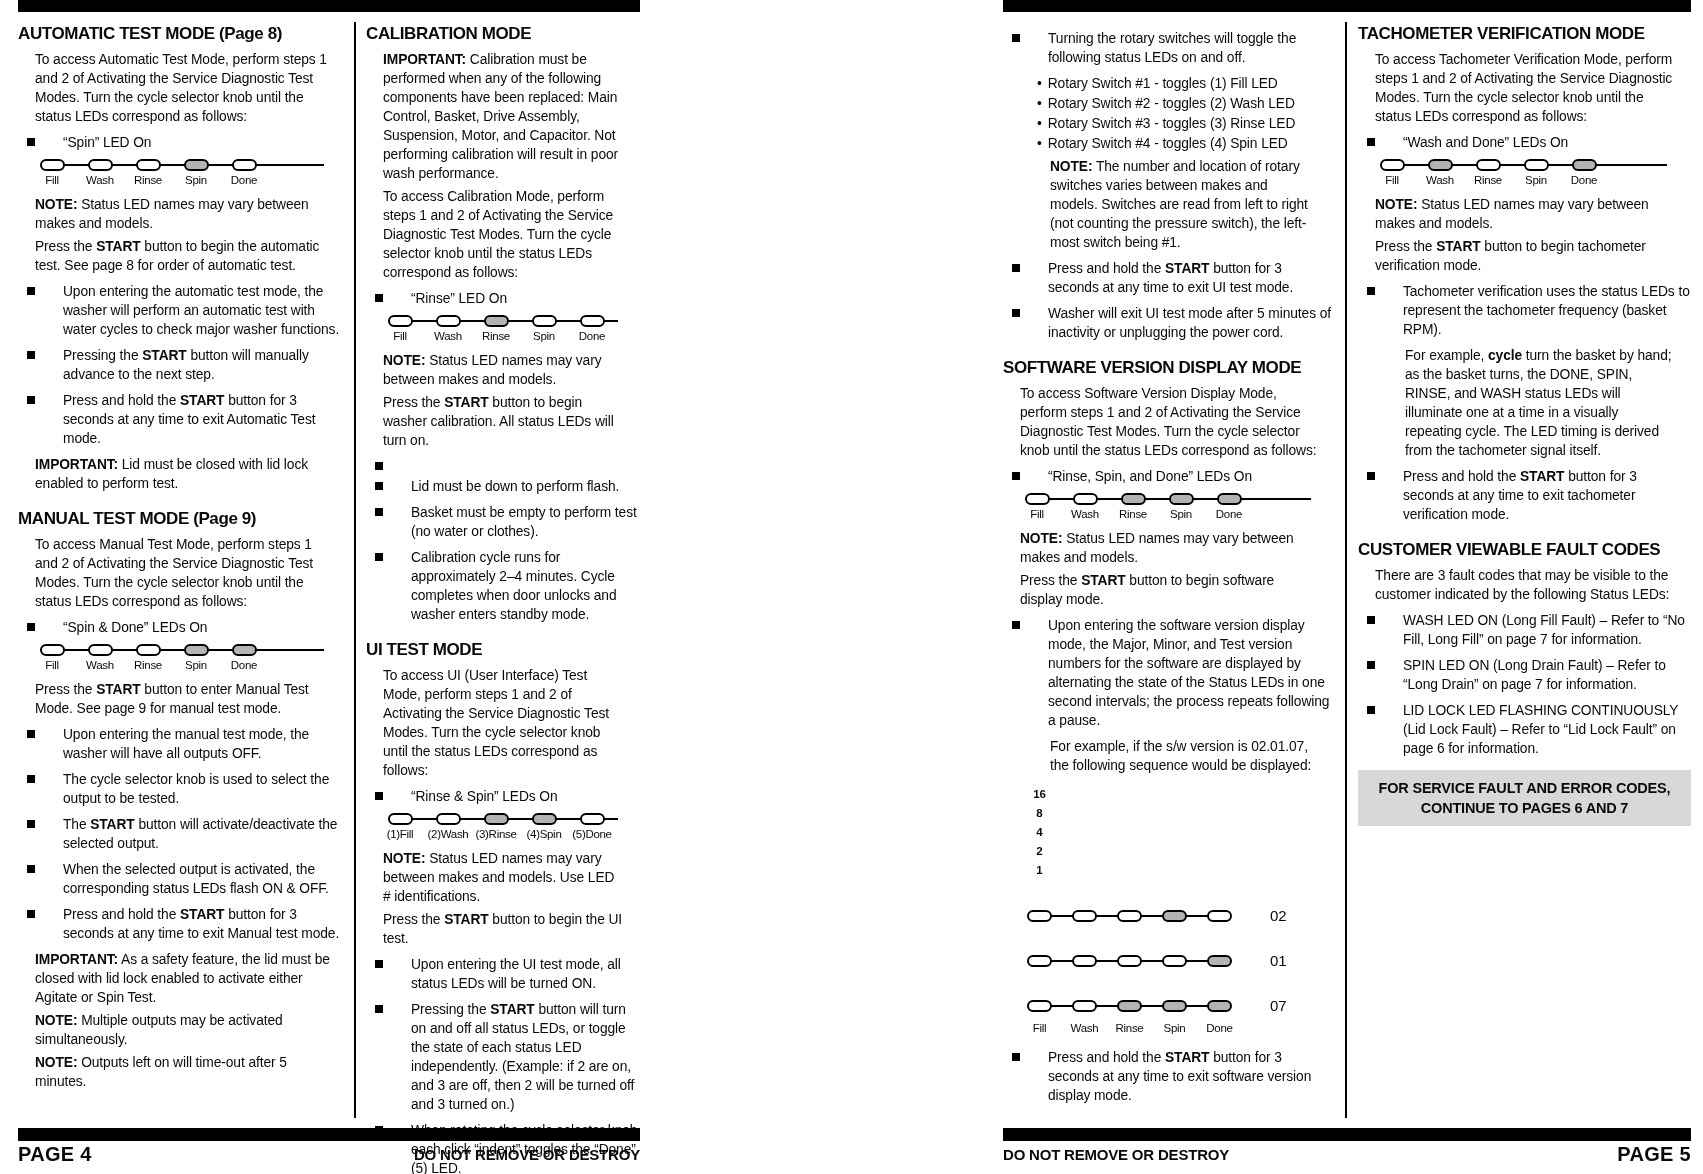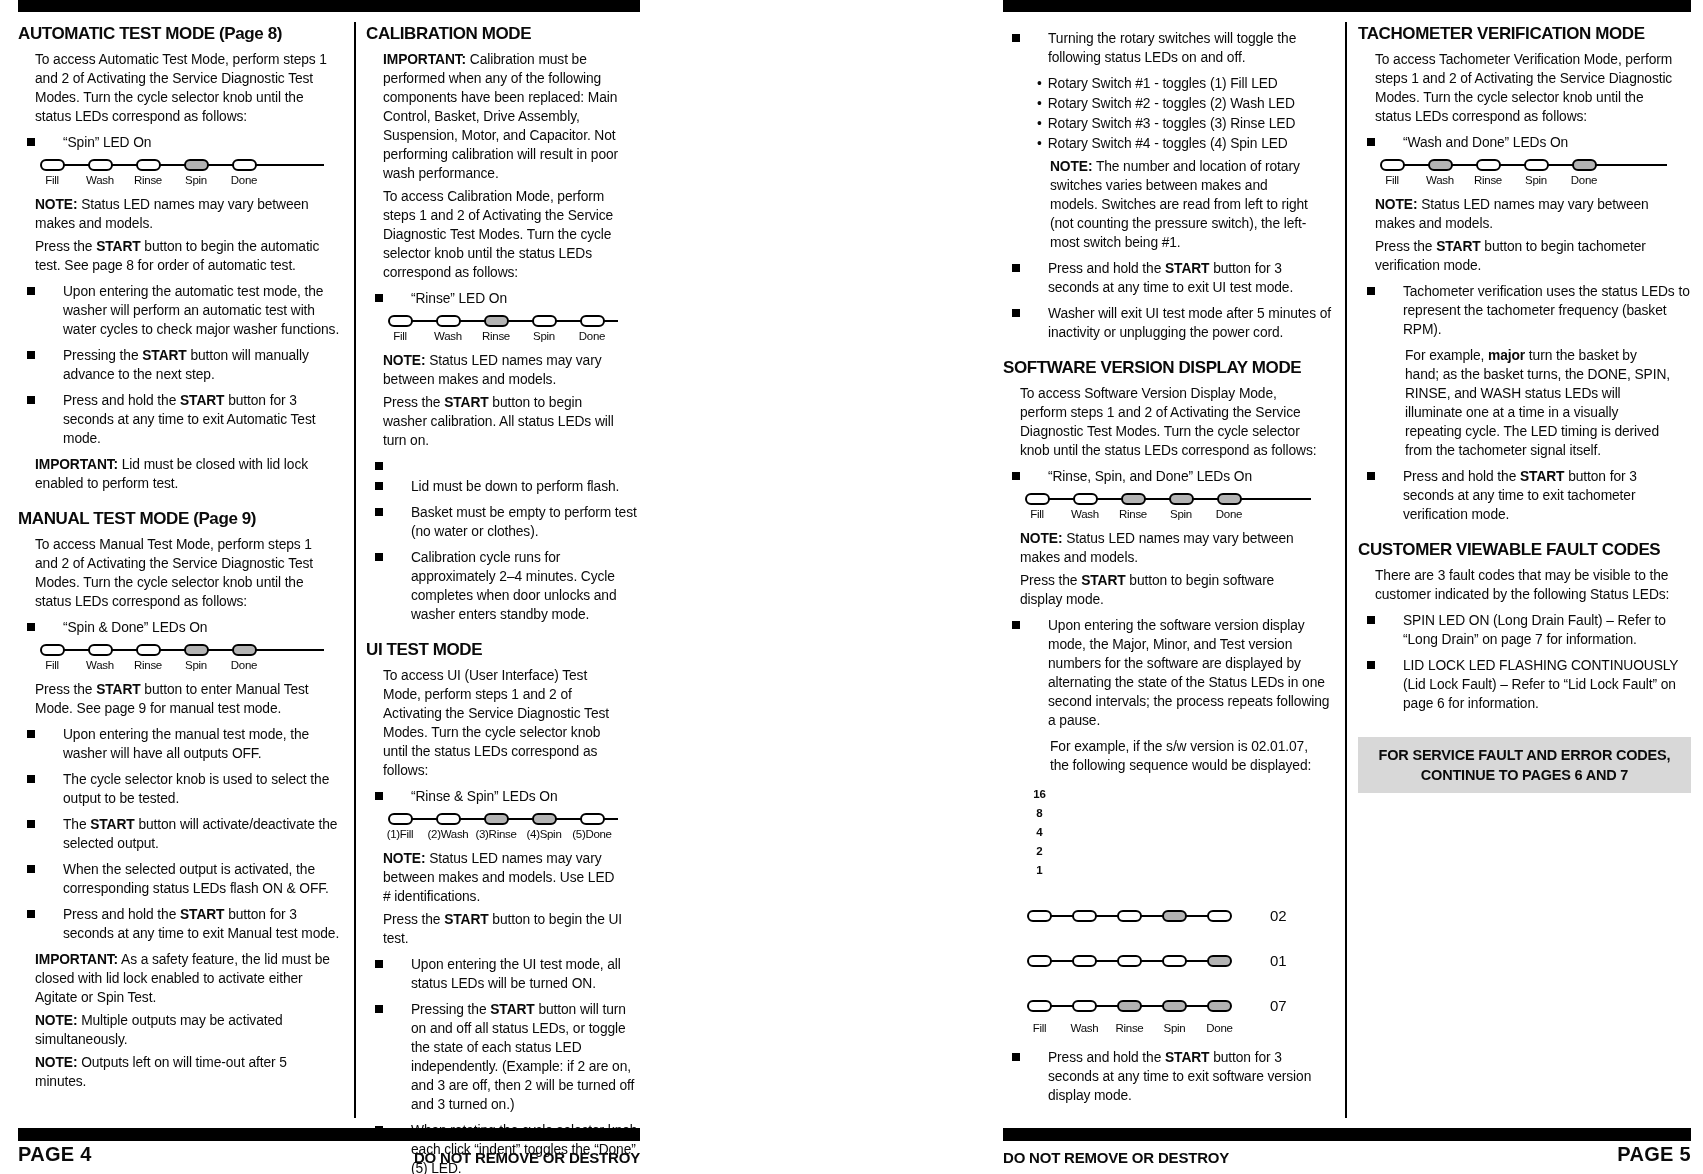--- a/index.html
+++ b/index.html
@@ -44,25 +44,25 @@
   .ledm-bits{display:flex;margin-bottom:26px;flex-direction:column;}
   .ledm-bit{width:45px;flex:none;text-align:center;font-size:11.5px;font-weight:bold;}
   .ledm-rowwrap{display:flex;align-items:center;margin-top:26px;}
   .ledm-rowwrap.first{margin-top:0;}
   .ledm .led-cell{width:45px;}
   .ledm .led-track{left:22px;right:22px;}
   .ledm-val{margin-left:28px;font-size:15px;}
   .ledm-labels{display:flex;margin-top:4px;}
   .ledm-lab{width:45px;flex:none;text-align:center;font-size:11.5px;letter-spacing:-0.3px;}
 
-  .graybox{background:var(--callout-bg,#d8d8d8);margin-top:24px;padding:8px 4px;text-align:center;
+  .graybox{background:var(--callout-bg,#d8d8d8);margin-top:12px;padding:8px 4px;text-align:center;
            font-weight:bold;font-size:14.5px;line-height:20px;letter-spacing:-0.2px;}
 
   .footbar{position:absolute;top:1128px;left:0;width:100%;height:13px;background:#000;}
-  .foot{position:absolute;top:1143px;left:0;width:100%;display:flex;justify-content:space-between;align-items:flex-end;}
+  .foot{position:absolute;top:1143px;left:0;width:100%;display:flex;justify-content:space-between;align-items:center;}
   .pagenum{font-weight:bold;font-size:20px;letter-spacing:0.3px;}
   .notice{font-weight:bold;font-size:15px;letter-spacing:-0.2px;}
 </style>
 </head>
 <body>
 
 <div class="sheet">
 
   <section class="page" id="page4">
     <div class="topbar"></div>
@@ -462,27 +462,31 @@
                 <div class="led-label">Done</div>
               </div>
             </div>
           </div>
           <div class="para"><span class="b">NOTE:</span><span> Status LED names may vary between makes and models.</span></div>
           <div class="para tight"><span>Press the </span><span class="b">START</span><span> button to begin tachometer verification mode.</span></div>
           <div class="bullet">
             <span class="sq"></span>
             <div class="bt"><span>Tachometer verification uses the status LEDs to represent the tachometer frequency (basket RPM).</span></div>
           </div>
-          <div class="para indent"><span>For example, </span><span class="b">major</span><span> turn the basket by hand; as the basket turns, the DONE, SPIN, RINSE, and WASH status LEDs will illuminate one at a time in a visually repeating cycle. The LED timing is derived from the tachometer signal itself.</span></div>
+          <div class="para indent"><span>For example, </span><span class="b">cycle</span><span> turn the basket by hand; as the basket turns, the DONE, SPIN, RINSE, and WASH status LEDs will illuminate one at a time in a visually repeating cycle. The LED timing is derived from the tachometer signal itself.</span></div>
           <div class="bullet">
             <span class="sq"></span>
             <div class="bt"><span>Press and hold the </span><span class="b">START</span><span> button for 3 seconds at any time to exit tachometer verification mode.</span></div>
           </div>
           <div class="heading">CUSTOMER VIEWABLE FAULT CODES</div>
           <div class="para"><span>There are 3 fault codes that may be visible to the customer indicated by the following Status LEDs:</span></div>
+          <div class="bullet">
+            <span class="sq"></span>
+            <div class="bt"><span>WASH LED ON (Long Fill Fault) – Refer to “No Fill, Long Fill” on page 7 for information.</span></div>
+          </div>
           <div class="bullet">
             <span class="sq"></span>
             <div class="bt"><span>SPIN LED ON (Long Drain Fault) – Refer to “Long Drain” on page 7 for information.</span></div>
           </div>
           <div class="bullet">
             <span class="sq"></span>
             <div class="bt"><span>LID LOCK LED FLASHING CONTINUOUSLY (Lid Lock Fault) – Refer to “Lid Lock Fault” on page 6 for information.</span></div>
           </div>
           <div class="graybox">
             <div>FOR SERVICE FAULT AND ERROR CODES,</div>

